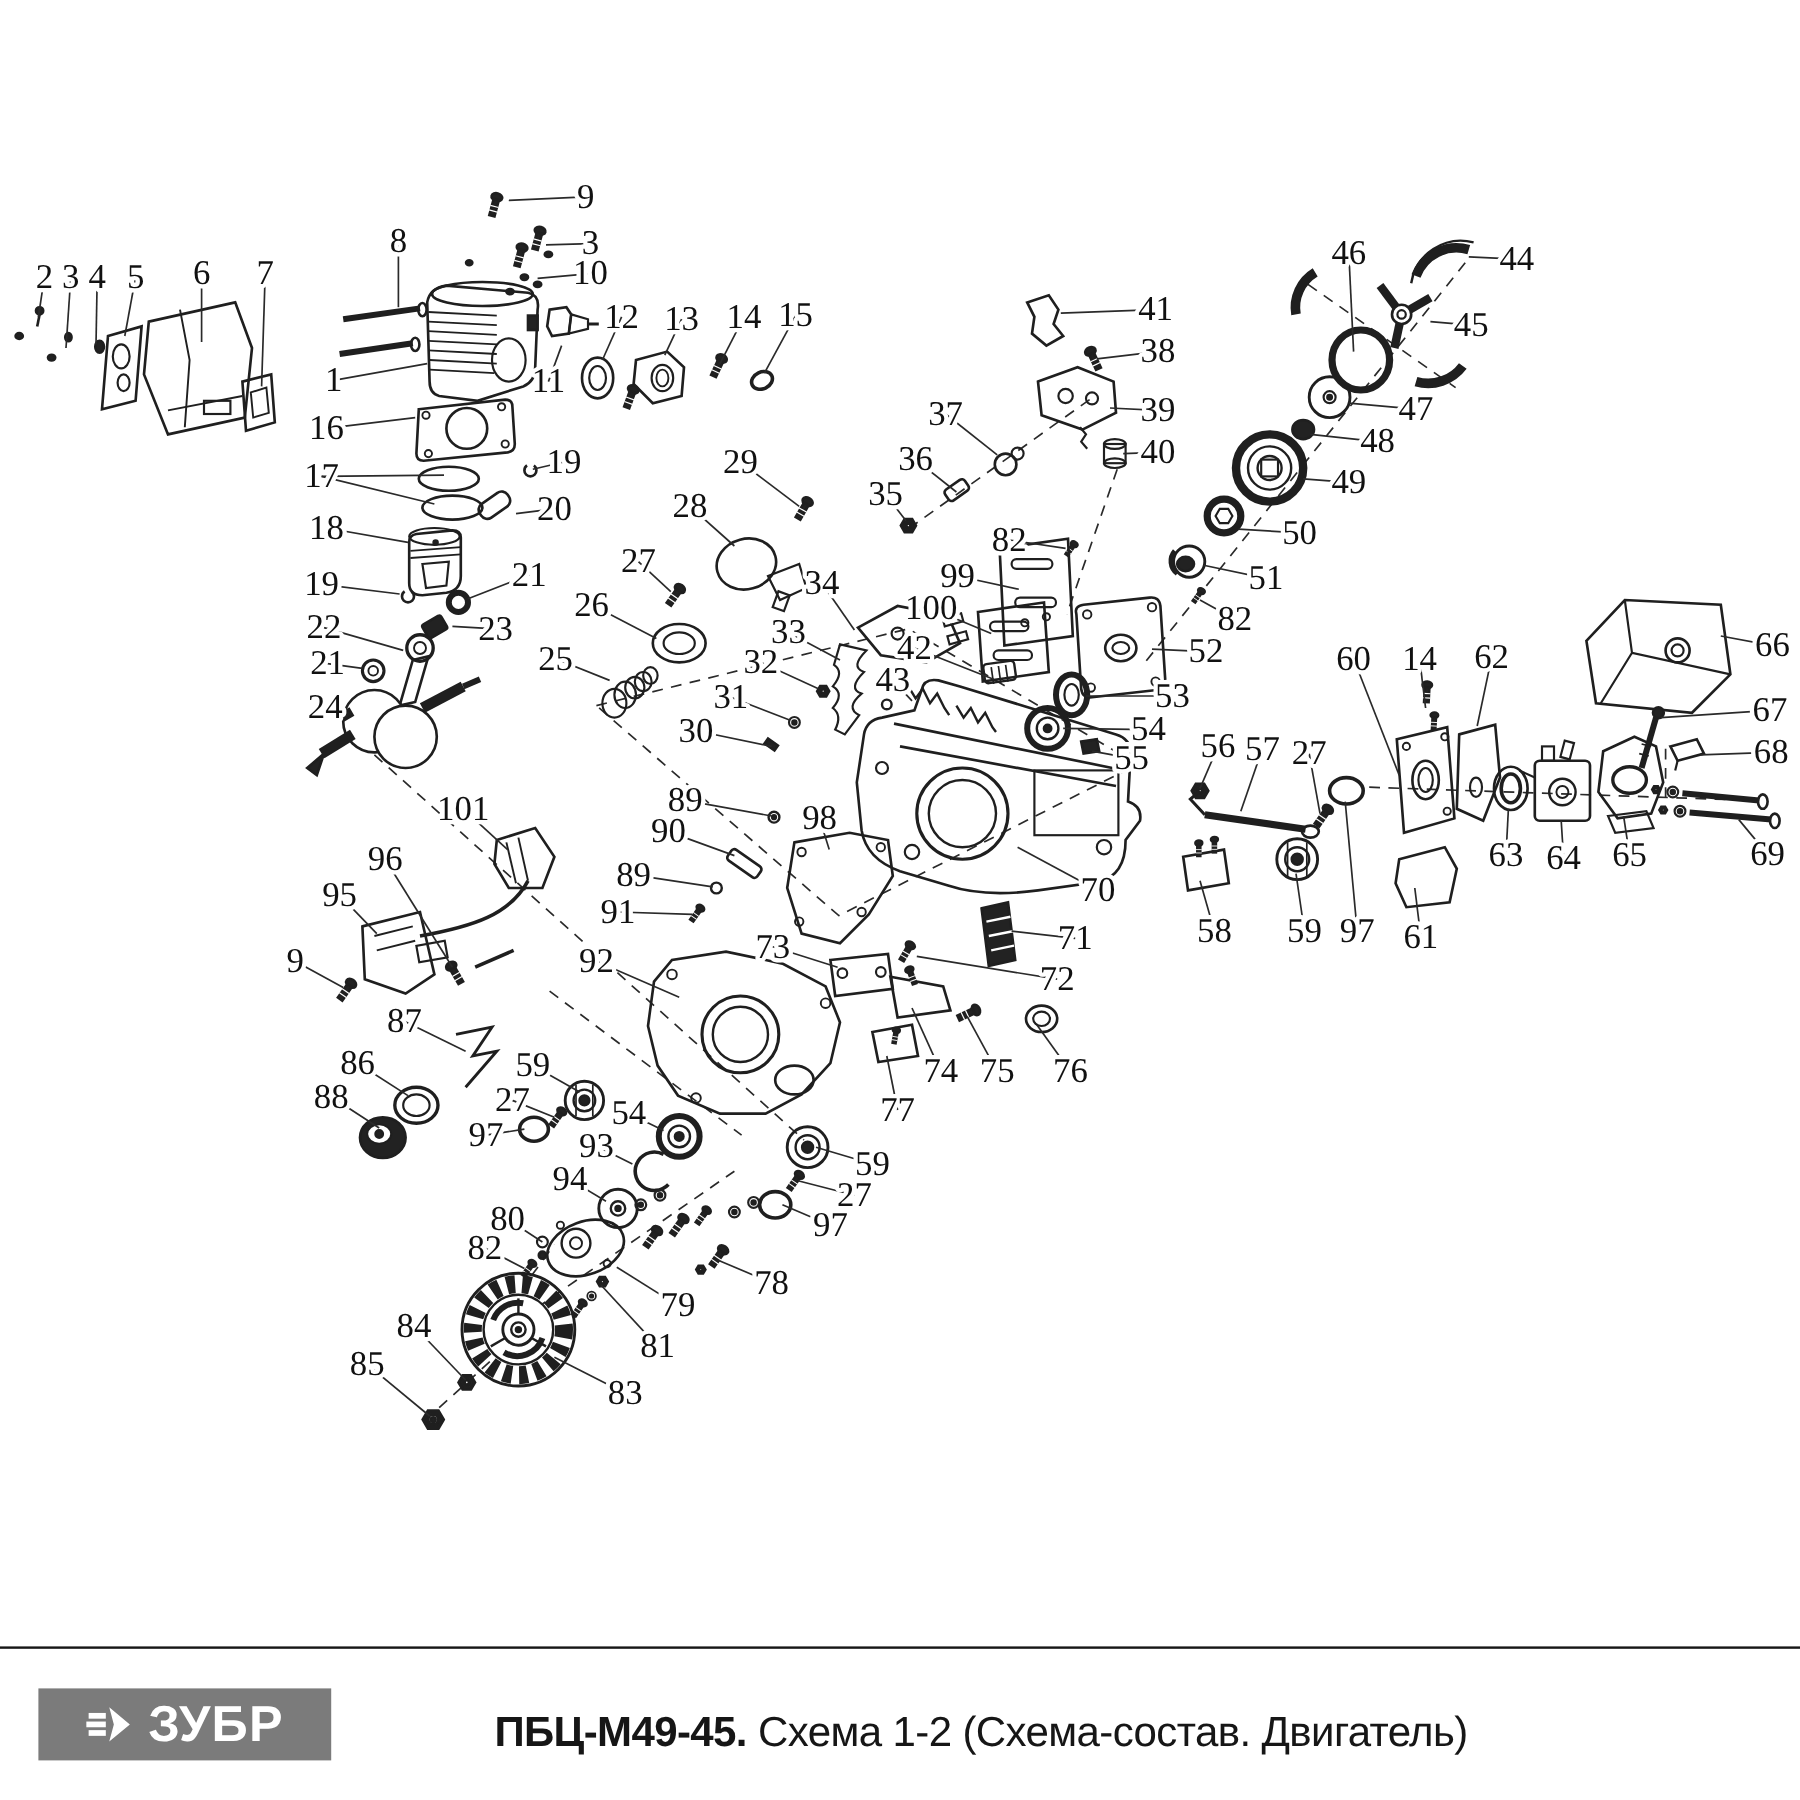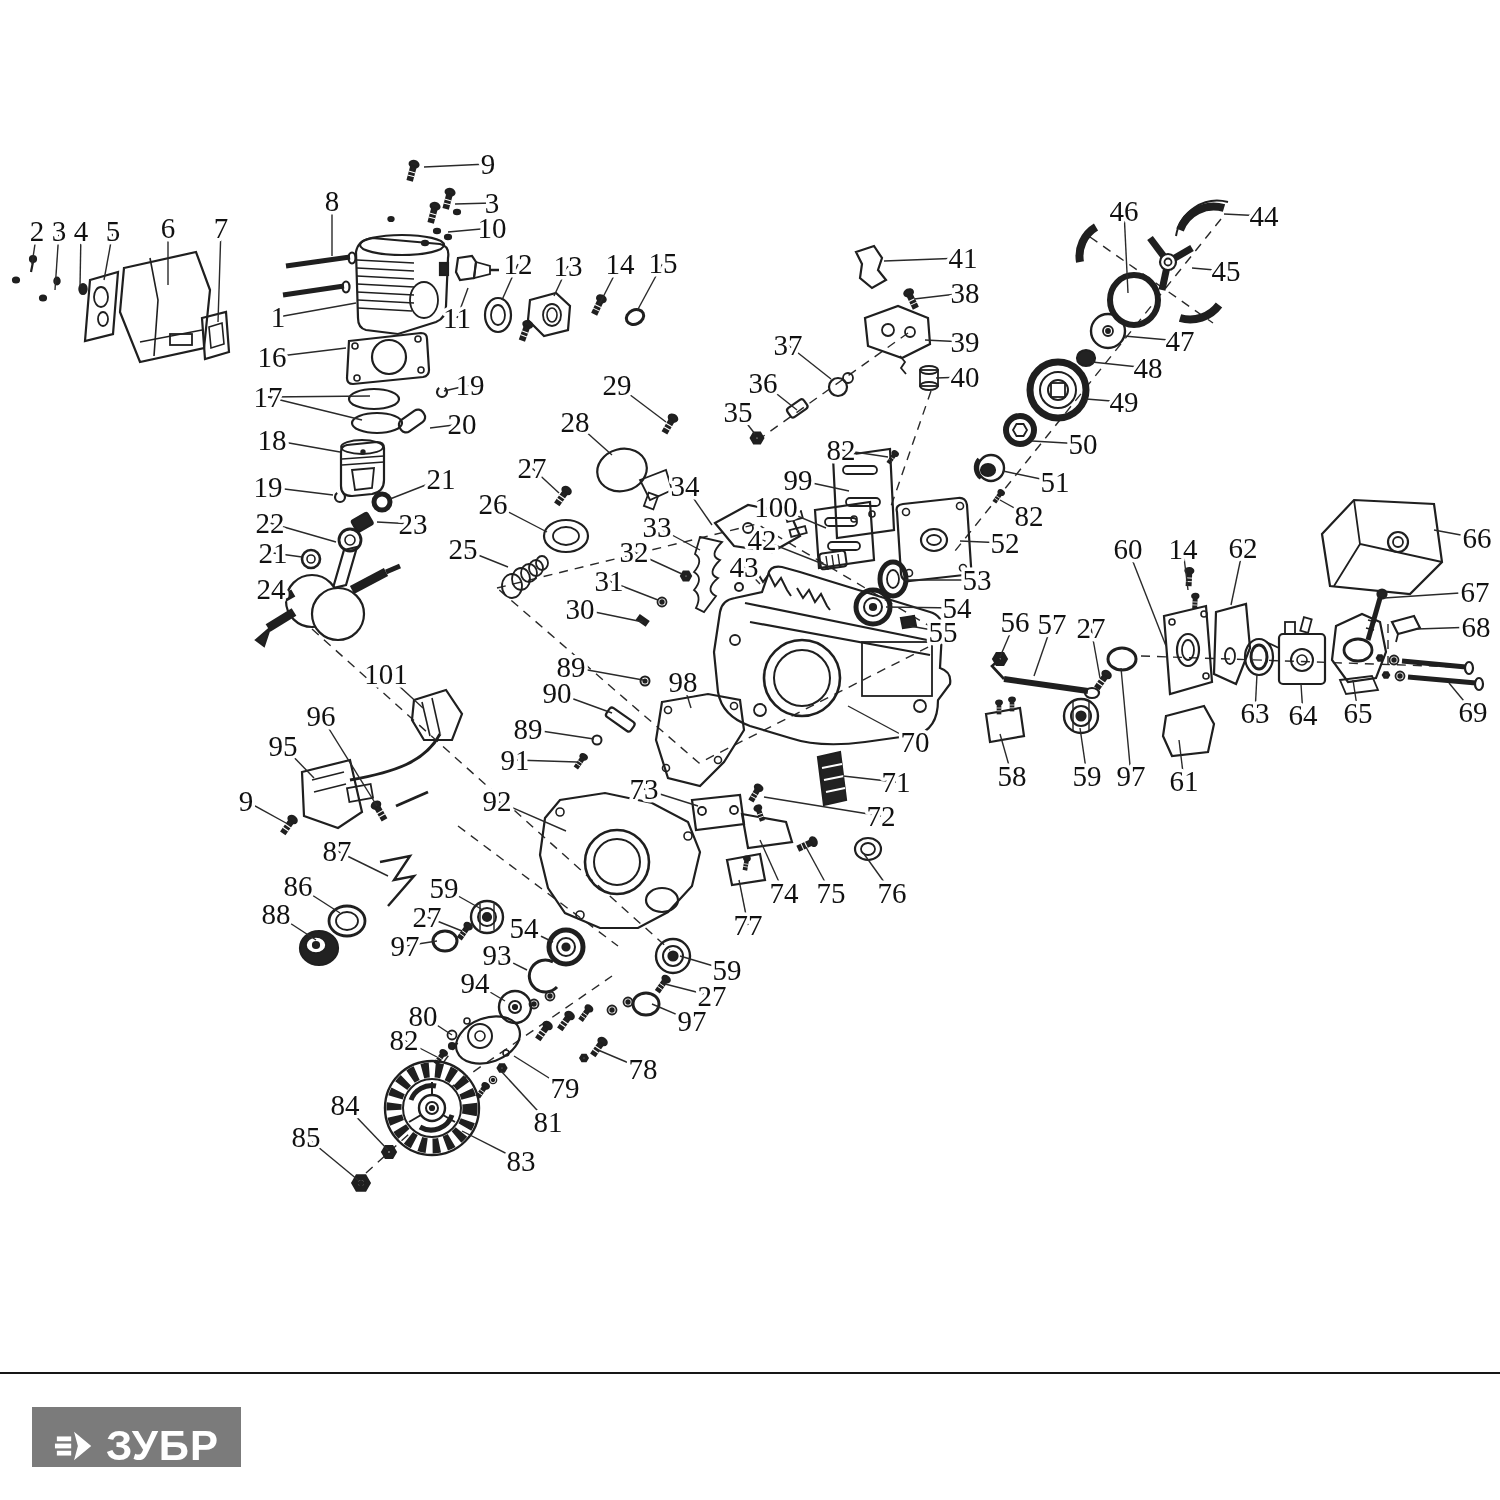--- a/index.html
+++ b/index.html
@@ -6,22 +6,22 @@
   .page{position:relative;width:1500px;height:1500px;background:#fff;overflow:hidden;
         font-family:"Liberation Sans",sans-serif;}
   svg{display:block;}
   #diagram{position:absolute;left:0;top:0;}
   #parts *{vector-effect:none;}
   #leaders line{stroke:#2a2a2a;stroke-width:1.4;}
   #dashes path{stroke:#2a2a2a;stroke-width:1.4;fill:none;stroke-dasharray:9 7;}
   #labels text{font-family:"Liberation Serif","DejaVu Serif",serif;font-size:29px;fill:#111;
                paint-order:stroke;stroke:#ffffff;stroke-width:7px;stroke-linejoin:round;}
   .footer-divider{position:absolute;left:0;top:1372px;width:1500px;height:2px;background:#161616;}
-  .logo-box{position:absolute;left:32px;top:1407px;width:209px;height:60px;display:flex;
-            align-items:flex-end;justify-content:center;gap:10px;}
+  .logo-box{position:absolute;left:32px;top:1407px;width:244px;height:60px;display:flex;
+            align-items:center;justify-content:center;gap:10px;}
   .brand{color:#fff;font-weight:bold;font-size:42px;letter-spacing:1px;line-height:1;}
   .doc-title{position:absolute;left:412px;top:1424px;font-size:35px;color:#161616;
              letter-spacing:-0.5px;white-space:nowrap;}
   .doc-title .model{font-weight:bold;}
   .doc-title .subtitle{font-weight:normal;}
 </style>
 </head>
 <body>
 
 <div class="page">
@@ -689,14 +689,17 @@
 <div class="logo-box" style="background: rgb(123, 123, 123);">
   <svg width="42" height="42" viewBox="0 0 44 44">
     <polygon points="22,1 43,22 22,43 1,22" fill="none" stroke="#ffffff" stroke-width="0" opacity="0"></polygon>
     <rect x="3" y="12" width="15" height="5" fill="#ffffff"></rect>
     <rect x="1" y="19.5" width="17" height="5" fill="#ffffff"></rect>
     <rect x="3" y="27" width="15" height="5" fill="#ffffff"></rect>
     <polygon points="21,7 39,22 21,37 25,22" fill="#ffffff"></polygon>
   </svg>
   <span class="brand">ЗУБР</span>
 </div>
-
+<div class="doc-title">
+  <span class="model">ПБЦ-М49-45.</span><span class="subtitle"> Схема 1-2 (Схема-состав. Двигатель)</span>
 </div>
 
+</div>
+
 </body></html>

